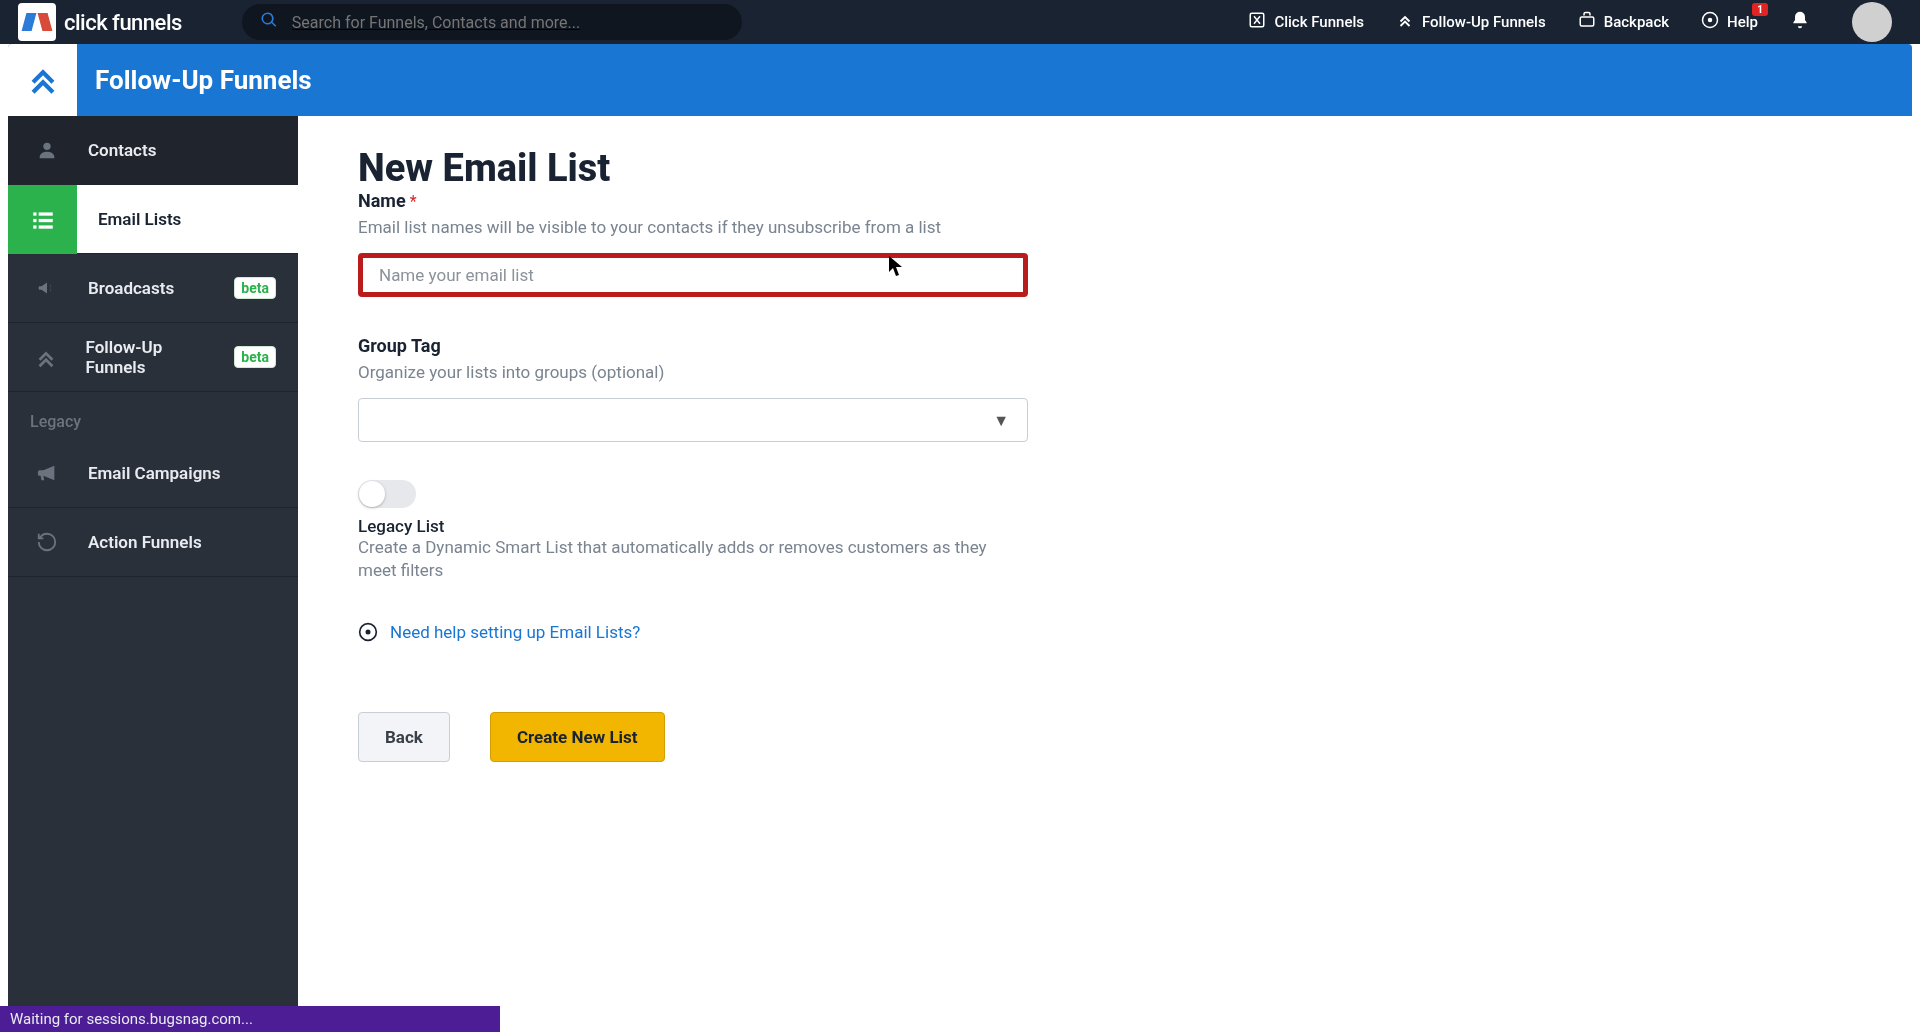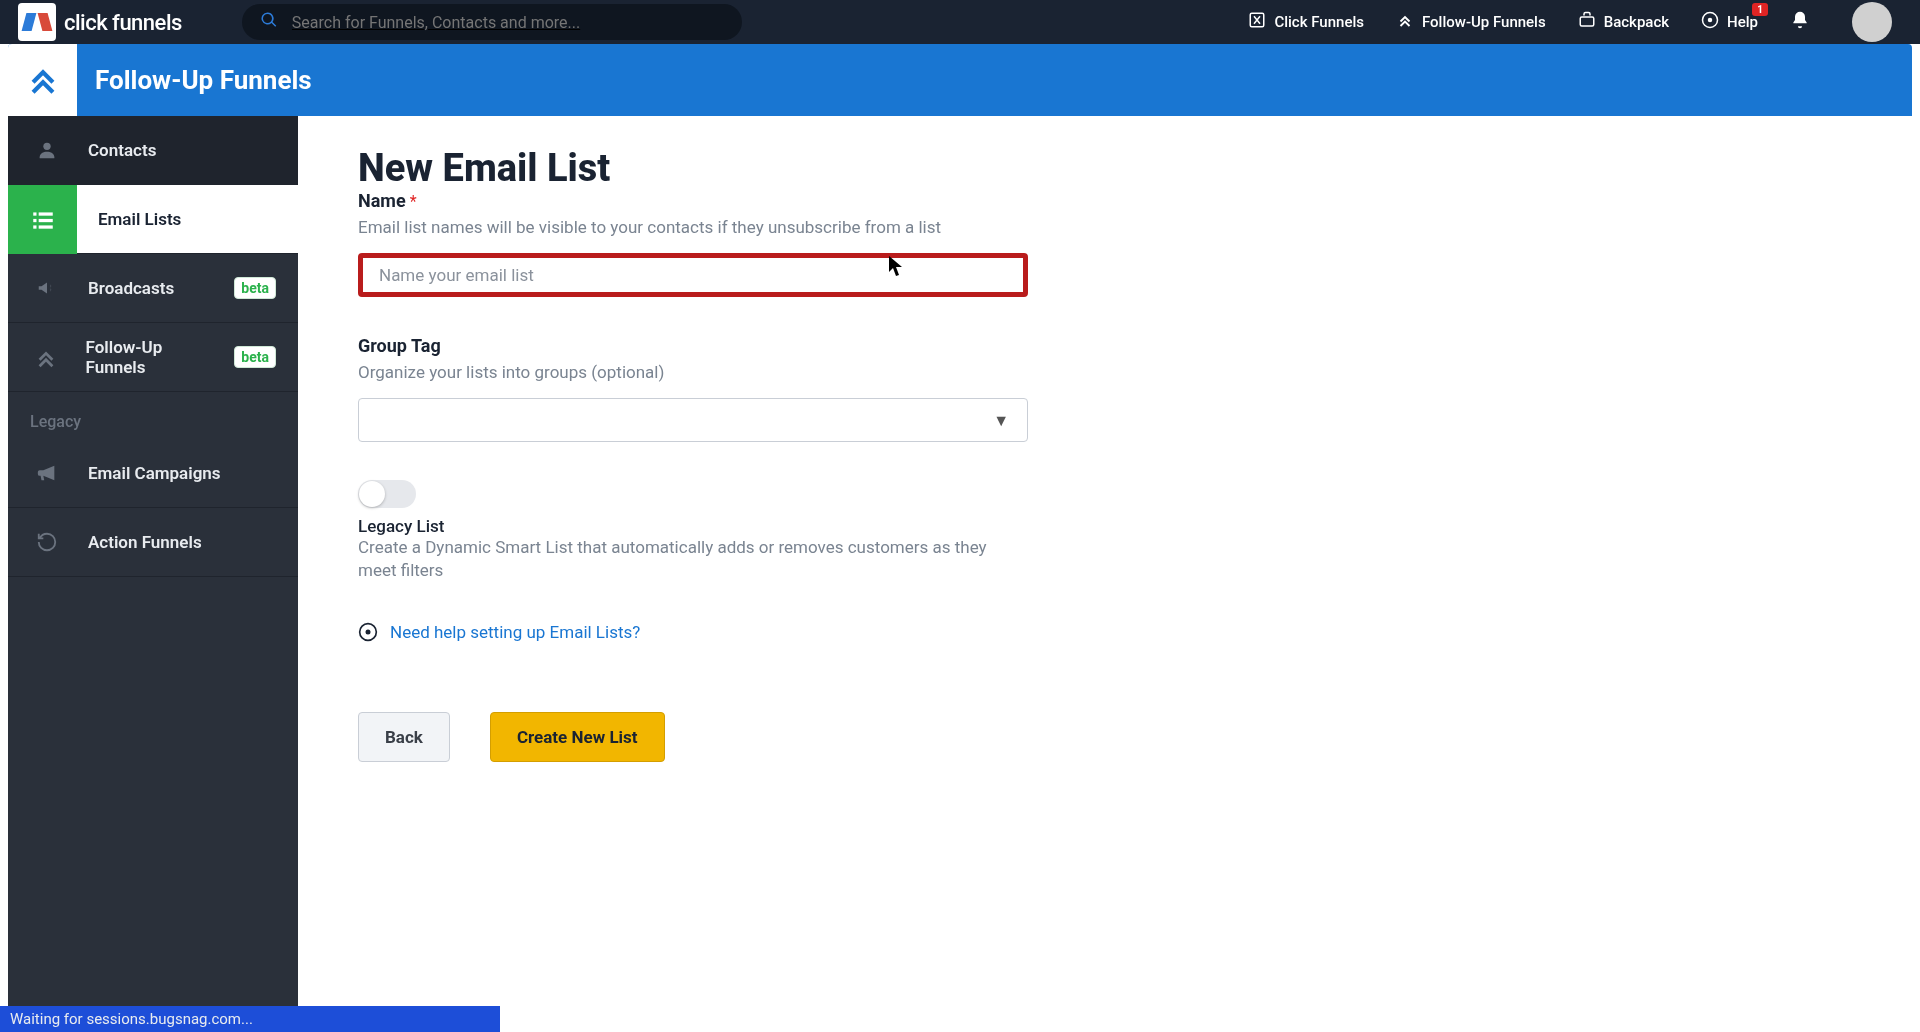--- a/index.html
+++ b/index.html
@@ -60,21 +60,21 @@
 .toggle-desc { font-size:17px; color:#7a8491; max-width:640px; line-height:1.35;}
 .help-link-row { display:flex; align-items:flex-end; gap:12px; margin-top: 40px;}
 .help-link-row .hicon { width:20px; height:20px; color:#1a2332;}
 .help-link { color:#1976d2; font-size:17px; cursor:pointer;}
 .btn-row { display:flex; gap:40px; margin-top: 70px;}
 .btn { padding: 14px 26px; border-radius:4px; font-size:17px; font-weight:700; cursor:pointer; border:1px solid transparent;}
 .btn-back { background:#f2f4f7; border:1px solid #c9ced6; color:#3a3f48;}
 .btn-primary { background:#f2b600; color:#1a2332; border:1px solid #d49e00;}
 
 
-.status-bar { position:absolute; bottom:0; left:0; background:#1d4ed8; color:#e8ebef; font-size:15px; padding:4px 10px; width:500px;}
+.status-bar { position:absolute; bottom:0; left:0; background:#4c1d95; color:#e8ebef; font-size:15px; padding:4px 10px; width:500px;}
 
 
 .cursor { position:absolute; left:889px; top:256px; pointer-events:none;}
 .cursor svg { width:16px; height:22px; }
 </style>
 </head>
 <body>
 
 <div class="topbar">
   <div class="logo">

